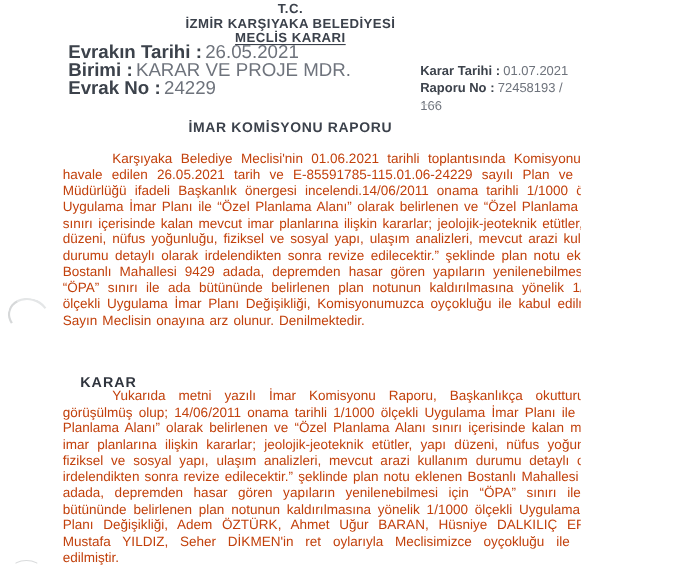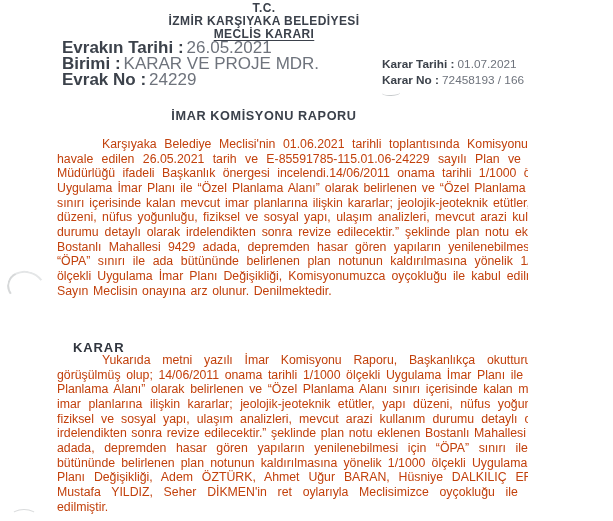--- a/index.html
+++ b/index.html
@@ -153,21 +153,21 @@
     <div class="meta-row">
       <span class="meta-label">Evrak No :</span><span class="meta-value">24229</span>
     </div>
   </div>
 
   <div class="meta-right">
     <div class="meta-row">
       <span class="meta-label">Karar Tarihi :</span><span class="meta-value">01.07.2021</span>
     </div>
     <div class="meta-row">
-      <span class="meta-label">Karar No :</span><span class="meta-value">72458193 / 166</span>
+      <span class="meta-label">Raporu No :</span><span class="meta-value">72458193 / 166</span>
     </div>
   </div>
 
   <h2 class="report-title">İMAR KOMİSYONU RAPORU</h2>
 
   <p class="body-par par-report">Karşıyaka Belediye Meclisi'nin 01.06.2021 tarihli toplantısında Komisyonumuza havale edilen 26.05.2021 tarih ve E-85591785-115.01.06-24229 sayılı Plan ve Proje Müdürlüğü ifadeli Başkanlık önergesi incelendi.14/06/2011 onama tarihli 1/1000 ölçekli Uygulama İmar Planı ile “Özel Planlama Alanı” olarak belirlenen ve “Özel Planlama Alanı sınırı içerisinde kalan mevcut imar planlarına ilişkin kararlar; jeolojik-jeoteknik etütler, yapı düzeni, nüfus yoğunluğu, fiziksel ve sosyal yapı, ulaşım analizleri, mevcut arazi kullanım durumu detaylı olarak irdelendikten sonra revize edilecektir.” şeklinde plan notu eklenen Bostanlı Mahallesi 9429 adada, depremden hasar gören yapıların yenilenebilmesi için “ÖPA” sınırı ile ada bütününde belirlenen plan notunun kaldırılmasına yönelik 1/1000 ölçekli Uygulama İmar Planı Değişikliği, Komisyonumuzca oyçokluğu ile kabul edilmiştir. Sayın Meclisin onayına arz olunur. Denilmektedir.</p>
 
   <h3 class="karar-title">KARAR</h3>
 
   <p class="body-par par-decision">Yukarıda metni yazılı İmar Komisyonu Raporu, Başkanlıkça okutturularak görüşülmüş olup; 14/06/2011 onama tarihli 1/1000 ölçekli Uygulama İmar Planı ile “Özel Planlama Alanı” olarak belirlenen ve “Özel Planlama Alanı sınırı içerisinde kalan mevcut imar planlarına ilişkin kararlar; jeolojik-jeoteknik etütler, yapı düzeni, nüfus yoğunluğu, fiziksel ve sosyal yapı, ulaşım analizleri, mevcut arazi kullanım durumu detaylı olarak irdelendikten sonra revize edilecektir.” şeklinde plan notu eklenen Bostanlı Mahallesi 9429 adada, depremden hasar gören yapıların yenilenebilmesi için “ÖPA” sınırı ile ada bütününde belirlenen plan notunun kaldırılmasına yönelik 1/1000 ölçekli Uygulama İmar Planı Değişikliği, Adem ÖZTÜRK, Ahmet Uğur BARAN, Hüsniye DALKILIÇ ERSAY, Mustafa YILDIZ, Seher DİKMEN'in ret oylarıyla Meclisimizce oyçokluğu ile kabul edilmiştir.</p>

